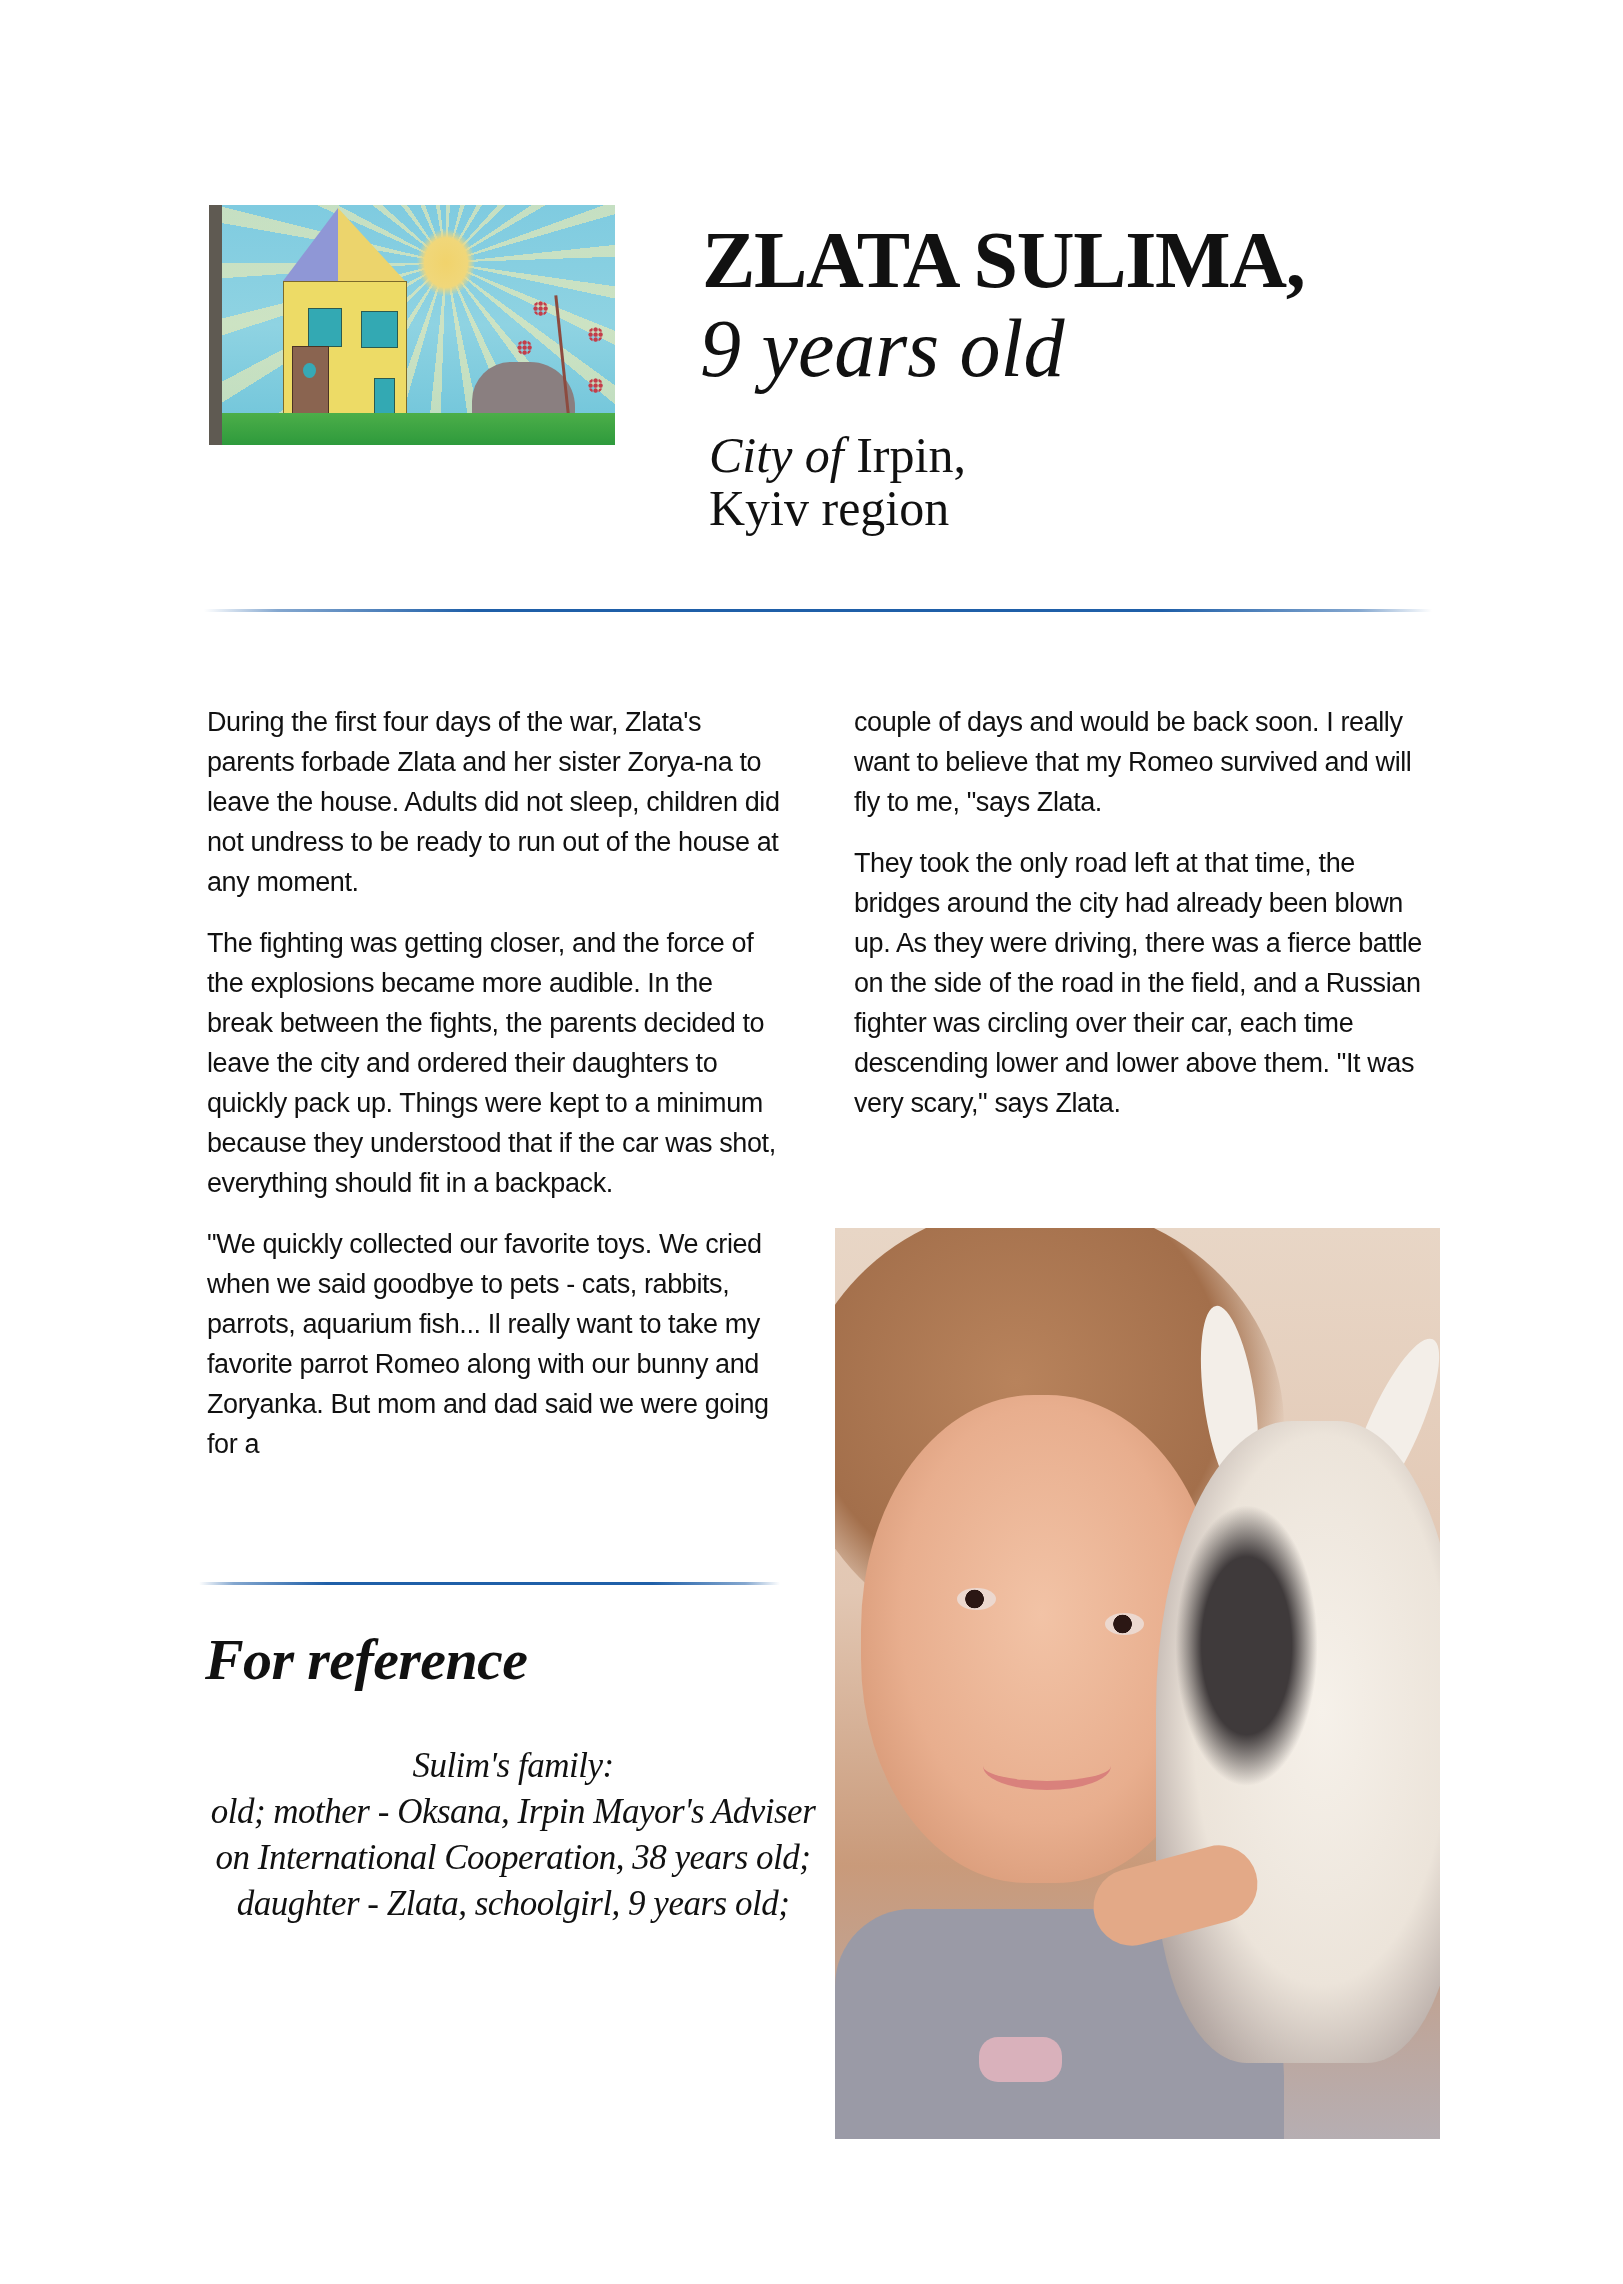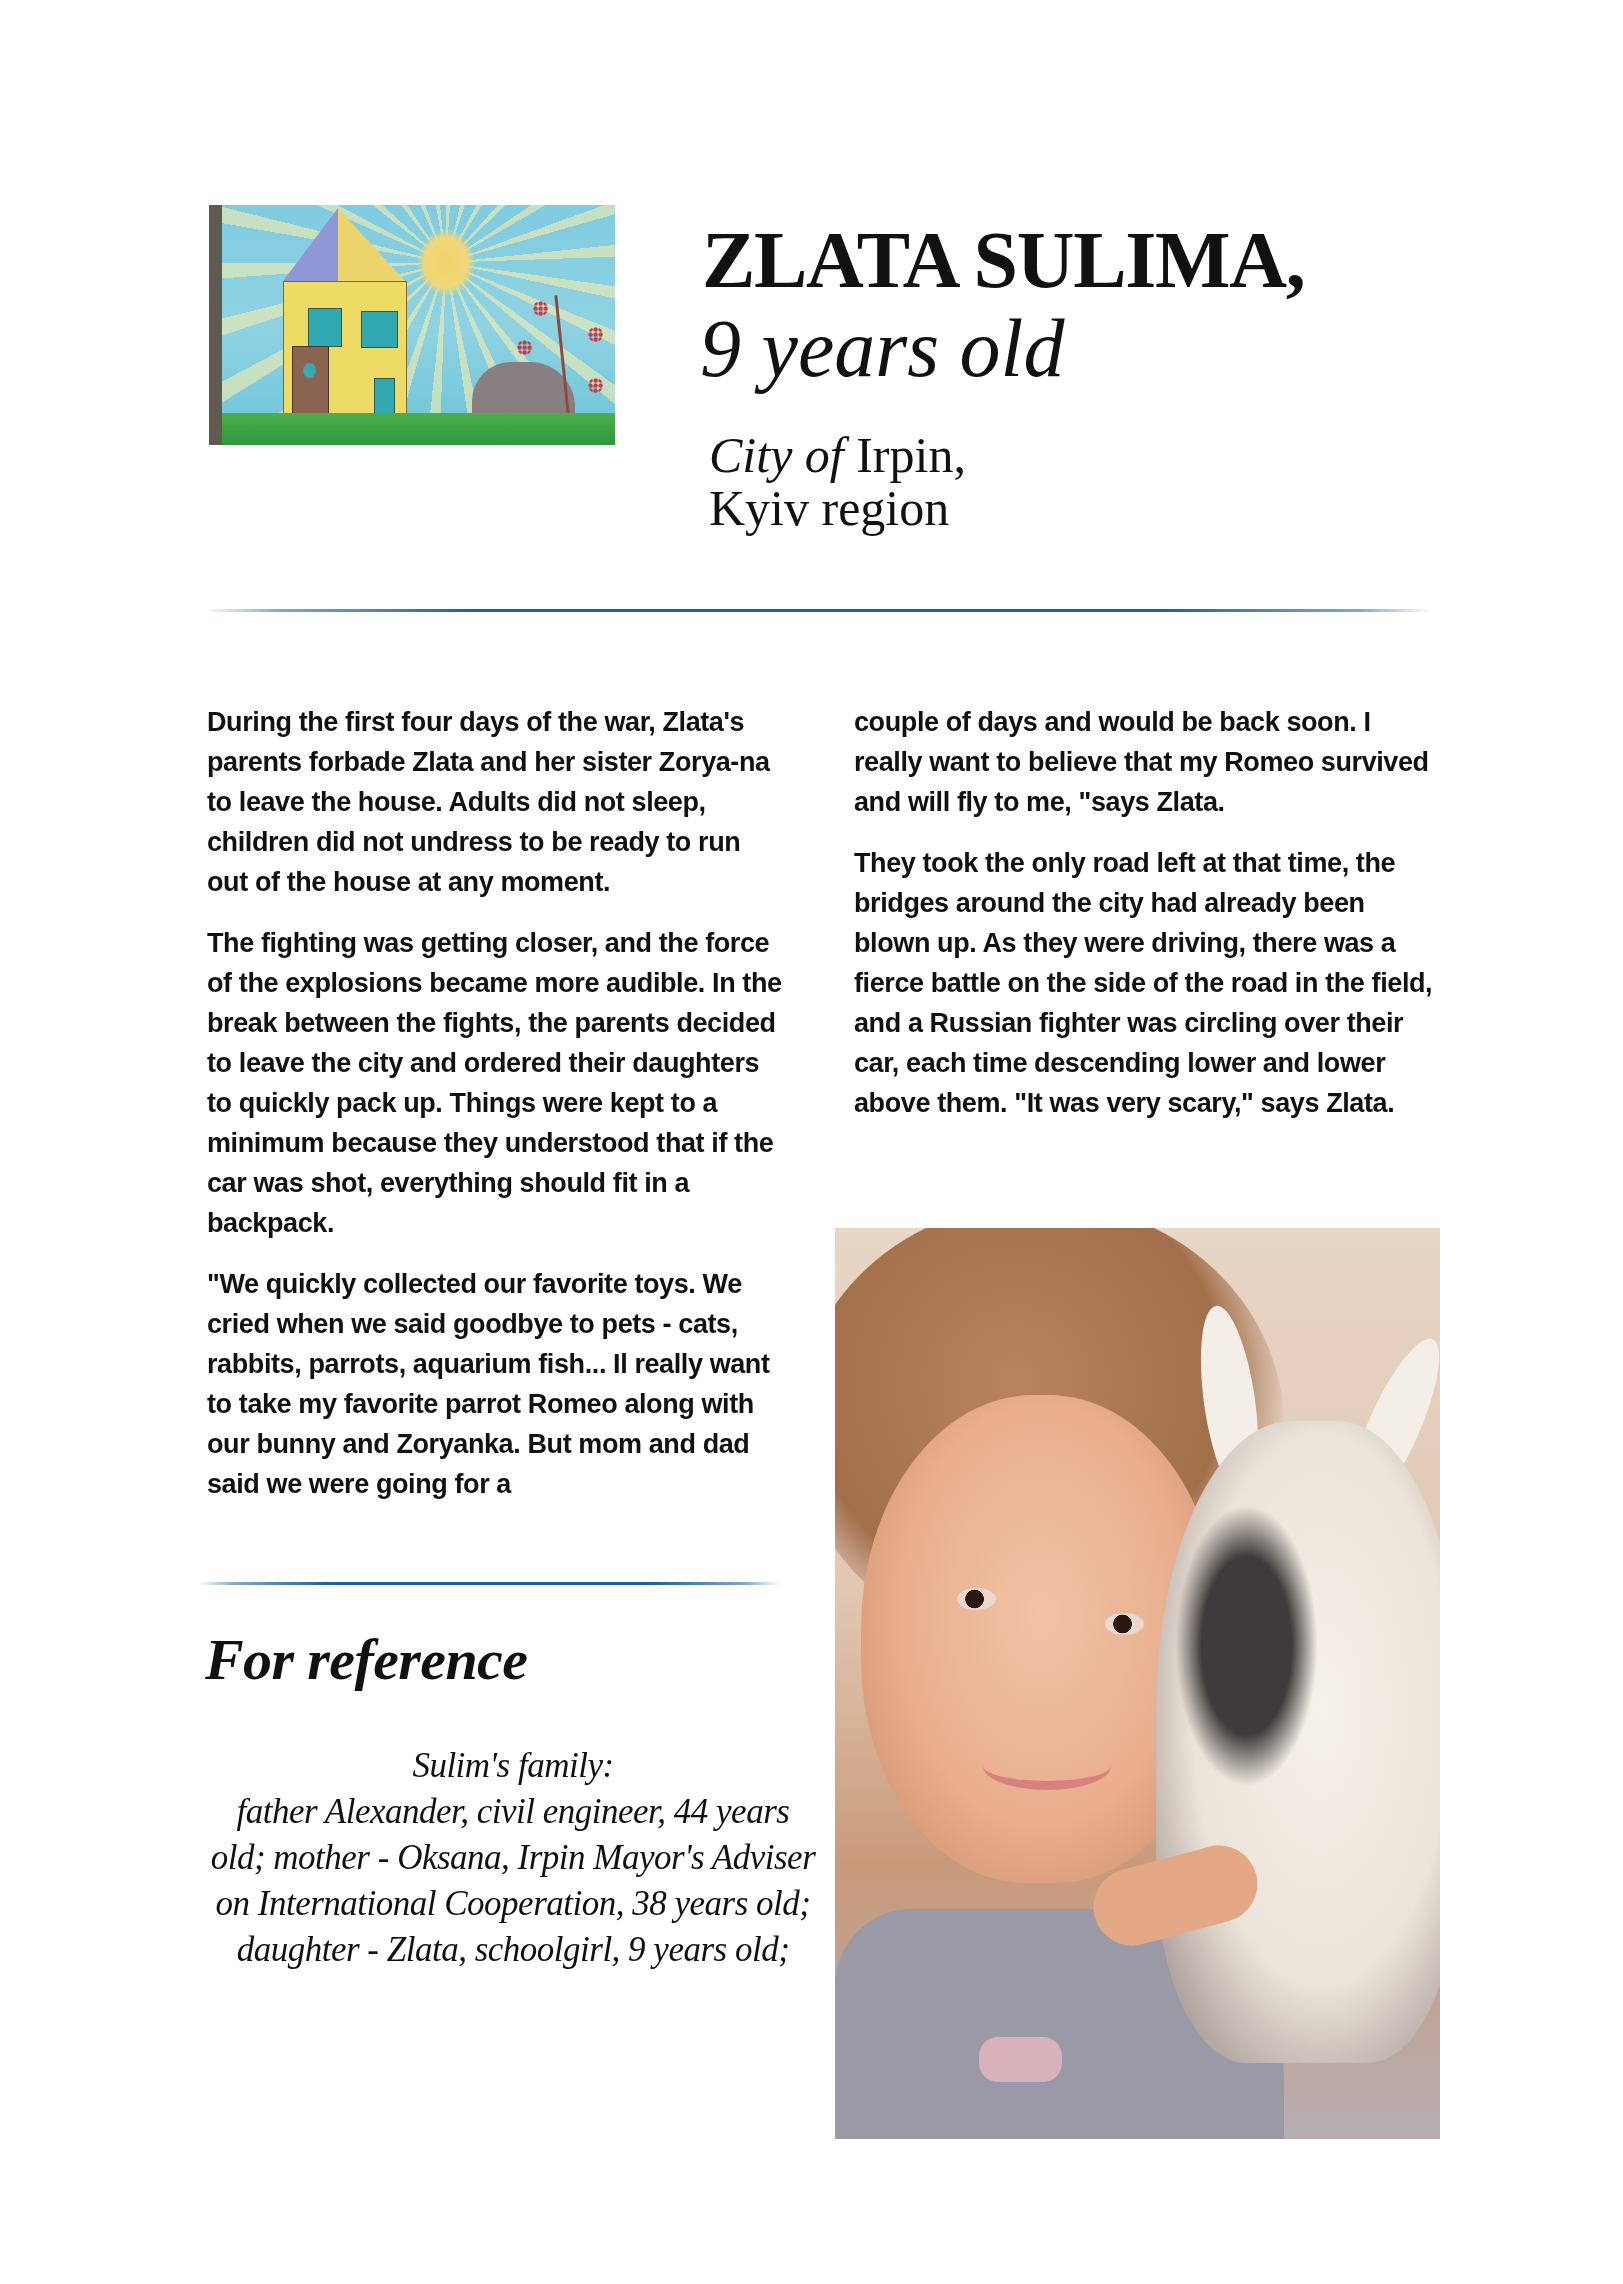--- a/index.html
+++ b/index.html
@@ -40,21 +40,21 @@
   .loc { position: absolute; left: 709px; top: 429px; margin: 0; font-size: 50px; line-height: 53px; }
   .loc .it { font-style: italic; }
 
   
   .divider { position: absolute; height: 2.6px;
     background: linear-gradient(90deg, rgba(31,95,168,0) 0%, rgba(31,95,168,0.55) 6%, #1f5fa8 22%, #1f5fa8 78%, rgba(31,95,168,0.55) 94%, rgba(31,95,168,0) 100%); }
   .divider.top { left: 204px; top: 609px; width: 1228px; }
   .divider.ref { left: 199px; top: 1582px; width: 581px; }
 
   
-  .col { position: absolute; font-size: 27px; line-height: 40px; letter-spacing: -0.4px; font-weight: bold; }
+  .col { position: absolute; font-size: 27px; line-height: 40px; letter-spacing: -0.4px; }
   .col p { margin: 0 0 21px 0; }
   .col.left { left: 207px; top: 702px; width: 578px; }
   .col.right { left: 854px; top: 702px; width: 584px; }
 
   
   .ref-heading { position: absolute; left: 205px; top: 1628px; margin: 0; font-style: italic; font-size: 58px; line-height: 64px; letter-spacing: -0.6px; }
   .ref-body { position: absolute; left: 205px; top: 1743px; width: 616px; font-style: italic; font-size: 35px; line-height: 46px; letter-spacing: -0.5px; text-align: center; }
   .ref-body div { white-space: nowrap; }
 
   
@@ -120,21 +120,20 @@
 
 <div class="col right sans">
   <p>couple of days and would be back soon. I really want to believe that my Romeo survived and will fly to me, "says Zlata.</p>
   <p>They took the only road left at that time, the bridges around the city had already been blown up. As they were driving, there was a fierce battle on the side of the road in the field, and a Russian fighter was circling over their car, each time descending lower and lower above them. "It was very scary," says Zlata.</p>
 </div>
 
 <div class="divider ref"></div>
 <h2 class="ref-heading serif">For reference</h2>
 <div class="ref-body serif">
   <div>Sulim's family:</div>
-  <div>father Alexander, civil engineer, 44 years</div>
   <div>old; mother - Oksana, Irpin Mayor's Adviser</div>
   <div>on International Cooperation, 38 years old;</div>
   <div>daughter - Zlata, schoolgirl, 9 years old;</div>
 </div>
 
 <div class="photo" title="portrait of Zlata hugging a white rabbit">
   <div class="hair"></div>
   <div class="face"></div>
   <div class="eye l"></div>
   <div class="eye r"></div>

